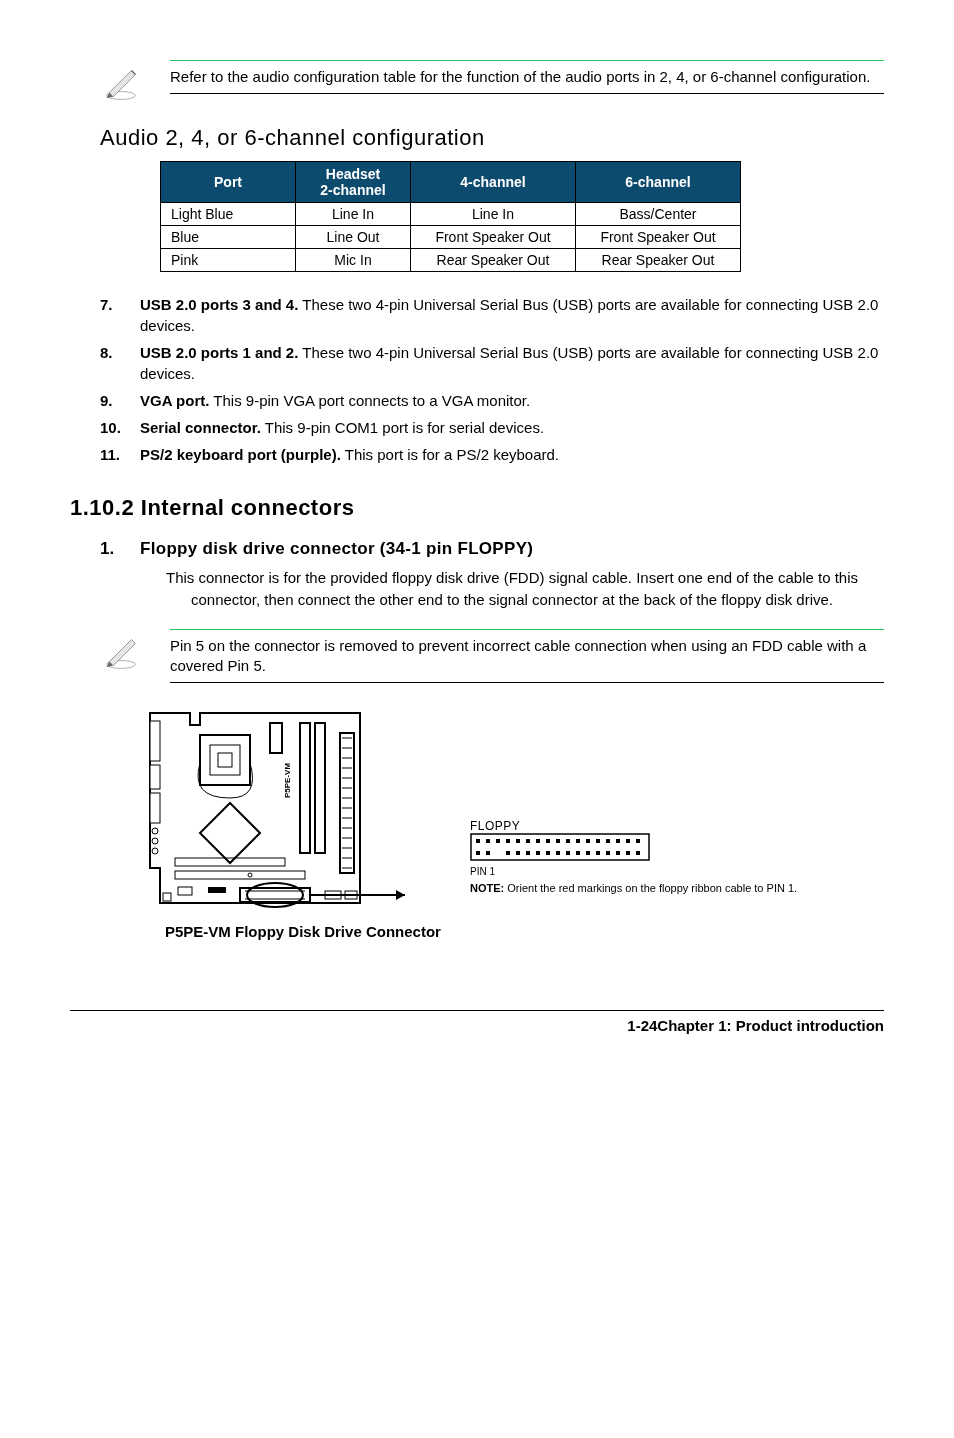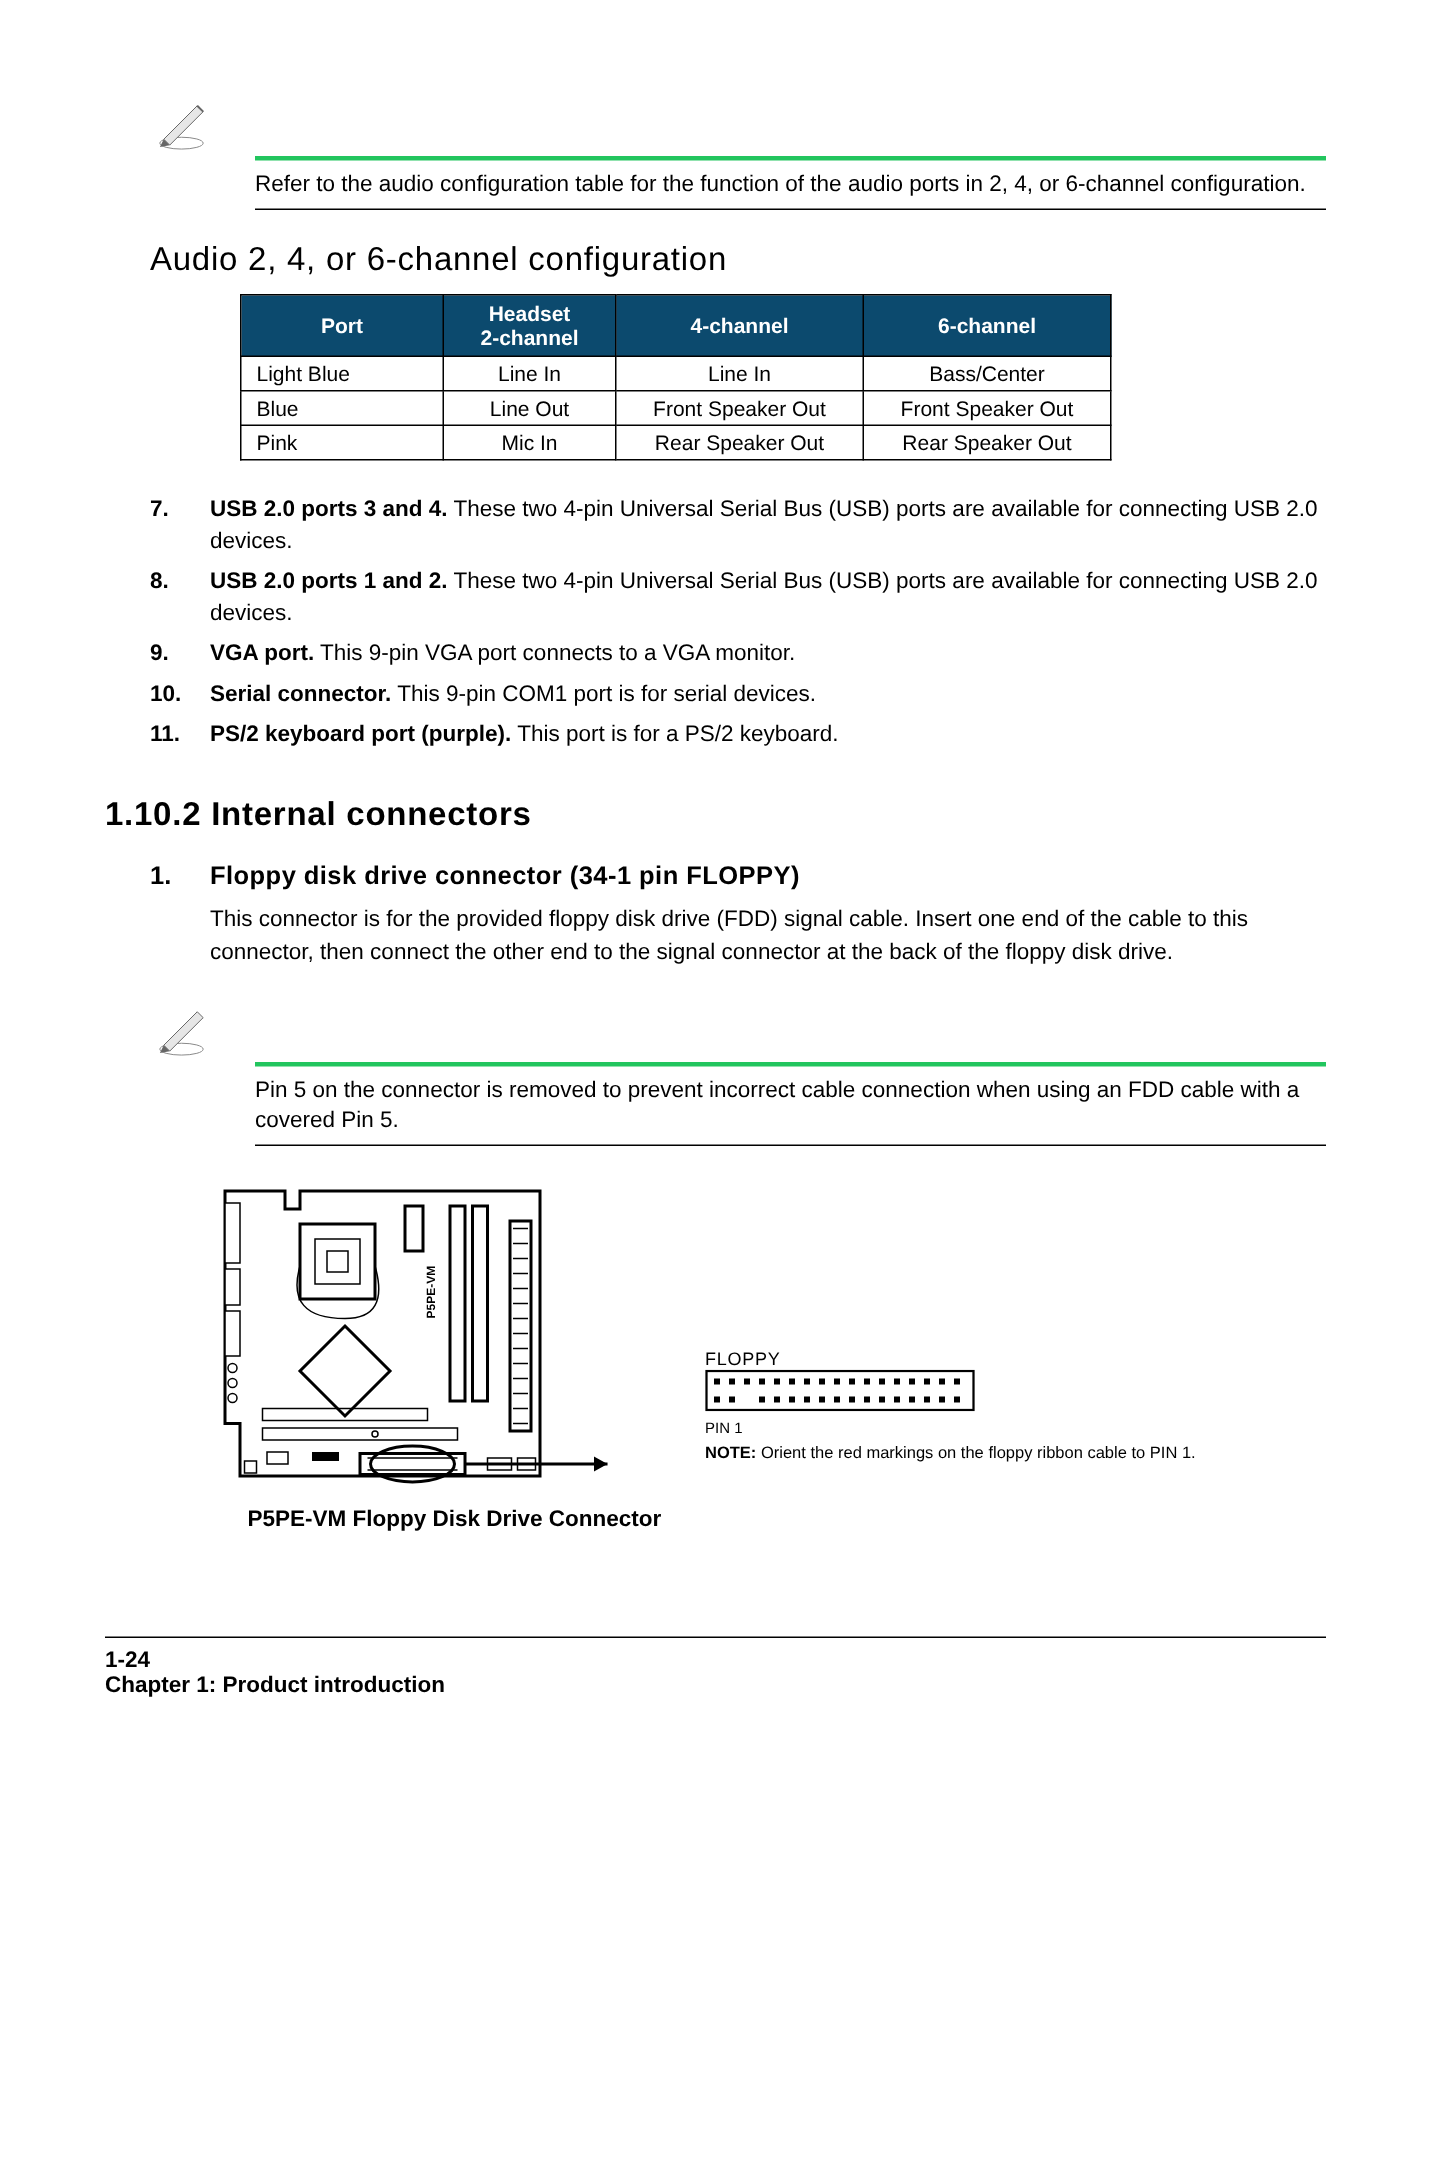--- a/index.html
+++ b/index.html
@@ -17,25 +17,24 @@
   }
   .note-block {
     display: flex;
     align-items: flex-start;
     gap: 20px;
     margin: 0 0 20px 30px;
   }
   .note-block .icon-cell { flex: 0 0 50px; }
   .note-block .text-cell {
     flex: 1;
-    border-top: 3px solid #22c55e;
+    border-top: 1px solid #22c55e;
     border-bottom: 1px solid #000;
     padding: 6px 0;
     line-height: 1.35;
-    margin-top: 44px;
   }
   .pencil-icon { width: 42px; height: 42px; }
   h2.section-title {
     font-size: 22px;
     font-weight: normal;
     letter-spacing: 0.5px;
     margin: 18px 0 10px 30px;
   }
   table.audio {
     border-collapse: collapse;
@@ -76,41 +75,40 @@
   ol.features li .body { flex: 1; }
   h2.h2-big {
     font-size: 22px;
     font-weight: bold;
     letter-spacing: 0.5px;
     margin: 30px 0 18px 0;
   }
   .sub-item { display: flex; gap: 12px; margin: 0 0 8px 30px; }
   .sub-item .num { font-weight: bold; min-width: 28px; font-size: 17px; }
   .sub-item .title { font-weight: bold; font-size: 17px; letter-spacing: 0.3px; }
-  .sub-desc { margin: 0 0 18px 70px; line-height: 1.45; }
+  .sub-desc { margin: 0 0 18px 70px; line-height: 1.45; text-align: center; }
   .diagram-area {
     margin: 18px 0 10px 60px;
     display: flex;
     align-items: flex-end;
     gap: 60px;
   }
   .diagram-caption {
     margin-left: 95px;
     font-weight: bold;
     font-size: 15px;
   }
   .footer {
     display: flex;
     justify-content: flex-end;
     border-top: 1px solid #000;
     margin-top: 70px;
     padding-top: 6px;
     font-weight: bold;
     font-size: 15px;
-    flex-direction: column;
   }
   .floppy-label { font-size: 12px; letter-spacing: 0.5px; }
   .floppy-note { font-size: 11px; line-height: 1.3; margin-top: 4px; }
   .floppy-pin { font-size: 10px; margin-top: 2px; }
 </style>
 </head>
 <body>
 
 <div class="page">
 

